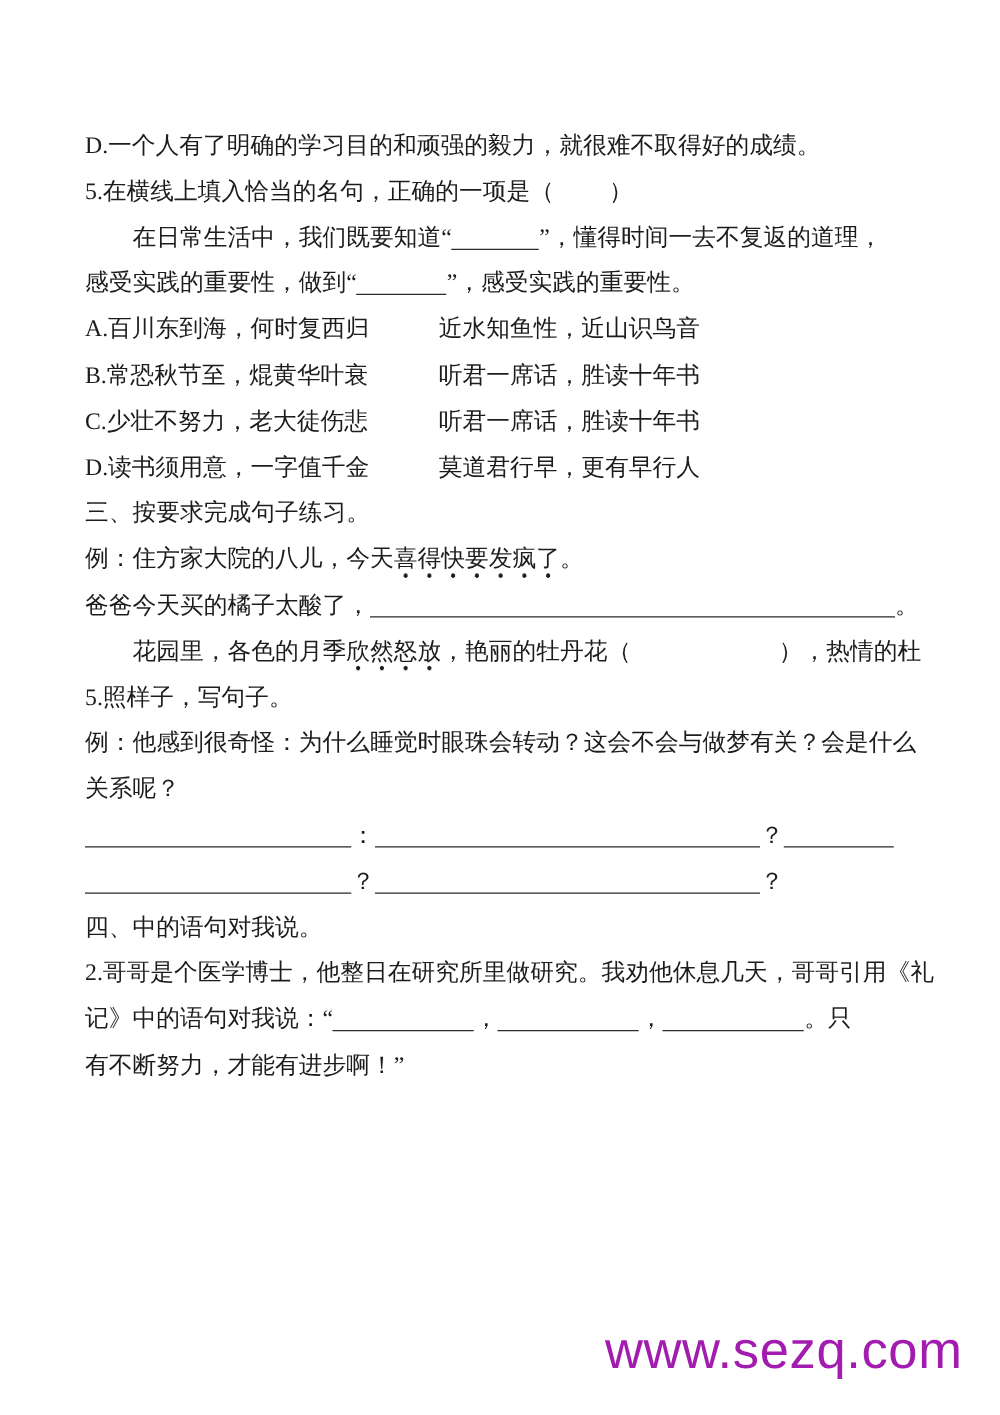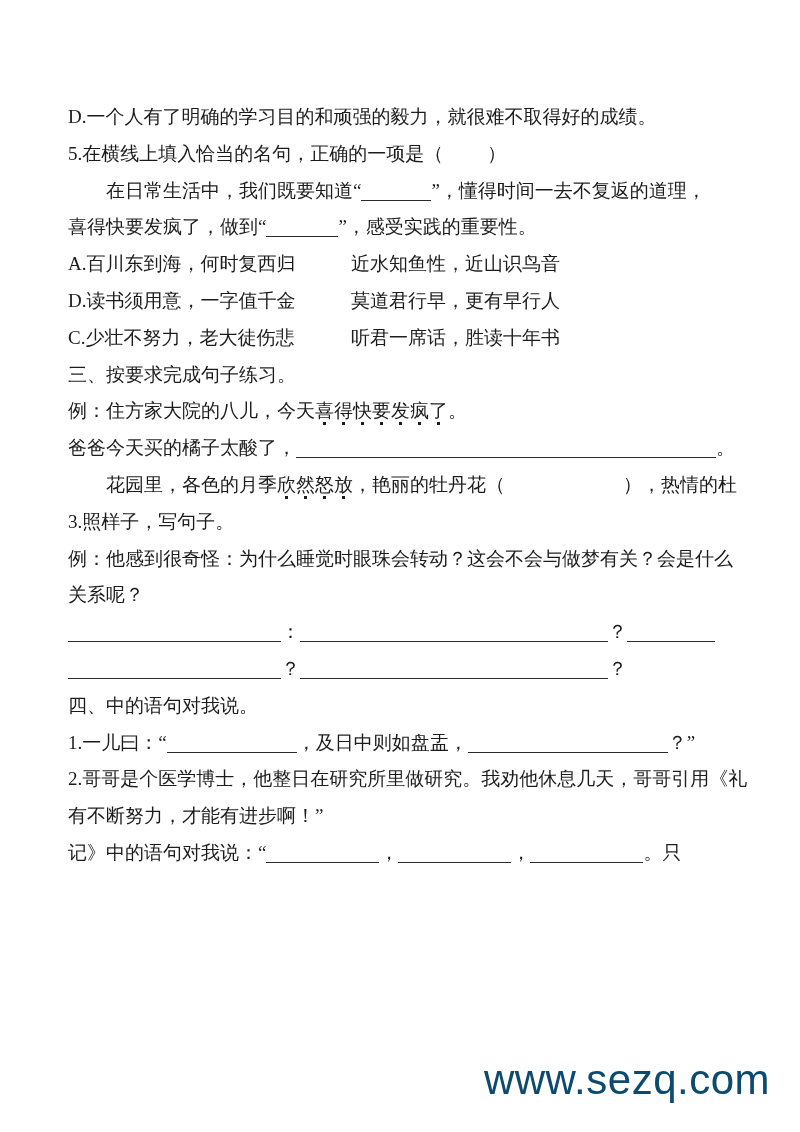--- a/index.html
+++ b/index.html
@@ -36,21 +36,21 @@
     background-repeat:repeat-x;
     background-position:0 bottom;
     padding-bottom:5px;
   }
   .opt-left { display:inline-block; width:283px; }
   .watermark {
     position:absolute;
     right:30px; bottom:28px;
     font-family:"Liberation Sans","DejaVu Sans",sans-serif;
     font-size:42px;
-    color:#0c4a6e;
+    color:#a21caf;
     letter-spacing:0.5px;
   }
 </style>
 </head>
 <body>
 
 <div class="doc">
 
   <div class="ln">
     <span>D.一个人有了明确的学习目的和顽强的毅力，就很难不取得好的成绩。</span>
@@ -58,77 +58,77 @@
 
   <div class="ln">
     <span>5.在横线上填入恰当的名句，正确的一项是（</span><span class="gap" style="width:44px"></span><span>）</span>
   </div>
 
   <div class="ln ind">
     <span>在日常生活中，我们既要知道“</span><span class="bl" style="width:70px"></span><span>”，懂得时间一去不复返的道理，</span>
   </div>
 
   <div class="ln">
-    <span>喜得快要发疯了，做到“</span><span class="bl" style="width:72px"></span><span>”，感受实践的重要性。</span>
+    <span>感受实践的重要性，做到“</span><span class="bl" style="width:72px"></span><span>”，感受实践的重要性。</span>
   </div>
 
   <div class="ln">
     <span class="opt-left">A.百川东到海，何时复西归</span><span>近水知鱼性，近山识鸟音</span>
   </div>
   <div class="ln">
-    <span class="opt-left">D.读书须用意，一字值千金</span><span>莫道君行早，更有早行人</span>
+    <span class="opt-left">B.常恐秋节至，焜黄华叶衰</span><span>听君一席话，胜读十年书</span>
   </div>
   <div class="ln">
     <span class="opt-left">C.少壮不努力，老大徒伤悲</span><span>听君一席话，胜读十年书</span>
+  </div>
+  <div class="ln">
+    <span class="opt-left">D.读书须用意，一字值千金</span><span>莫道君行早，更有早行人</span>
   </div>
 
   <div class="ln bold">
     <span>三、按要求完成句子练习。</span>
   </div>
 
   <div class="ln">
     <span>例：住方家大院的八儿，今天</span><span class="dots">喜得快要发疯了</span><span>。</span>
   </div>
   <div class="ln">
     <span>爸爸今天买的橘子太酸了，</span><span class="bl" style="width:420px"></span><span>。</span>
   </div>
 
   <div class="ln ind">
     <span>花园里，各色的月季</span><span class="dots">欣然怒放</span><span>，艳丽的牡丹花（</span><span class="gap" style="width:118px"></span><span>），热情的杜</span>
   </div>
 
   <div class="ln">
-    <span>3.照样子，写句子。</span>
+    <span>5.照样子，写句子。</span>
   </div>
   <div class="ln">
     <span>例：他感到很奇怪：为什么睡觉时眼珠会转动？这会不会与做梦有关？会是什么</span>
   </div>
   <div class="ln">
     <span>关系呢？</span>
   </div>
   <div class="ln">
     <span class="bl" style="width:213px"></span><span>：</span><span class="bl" style="width:308px"></span><span>？</span><span class="bl" style="width:88px"></span>
   </div>
   <div class="ln">
     <span class="bl" style="width:213px"></span><span>？</span><span class="bl" style="width:308px"></span><span>？</span>
   </div>
 
   <div class="ln bold">
     <span>四、中的语句对我说。</span>
   </div>
 
-  <div class="ln">
-    <span>1.一儿曰：“</span><span class="bl" style="width:130px"></span><span>，及日中则如盘盂，</span><span class="bl" style="width:200px"></span><span>？”</span>
-  </div>
 
   <div class="ln">
     <span>2.哥哥是个医学博士，他整日在研究所里做研究。我劝他休息几天，哥哥引用《礼</span>
   </div>
   <div class="ln">
-    <span>有不断努力，才能有进步啊！”</span>
+    <span>记》中的语句对我说：“</span><span class="bl" style="width:113px"></span><span>，</span><span class="bl" style="width:113px"></span><span>，</span><span class="bl" style="width:113px"></span><span>。只</span>
   </div>
   <div class="ln">
-    <span>记》中的语句对我说：“</span><span class="bl" style="width:113px"></span><span>，</span><span class="bl" style="width:113px"></span><span>，</span><span class="bl" style="width:113px"></span><span>。只</span>
+    <span>有不断努力，才能有进步啊！”</span>
   </div>
 
 </div>
 
 <div class="watermark">www.sezq.com</div>
 
 </body></html>

